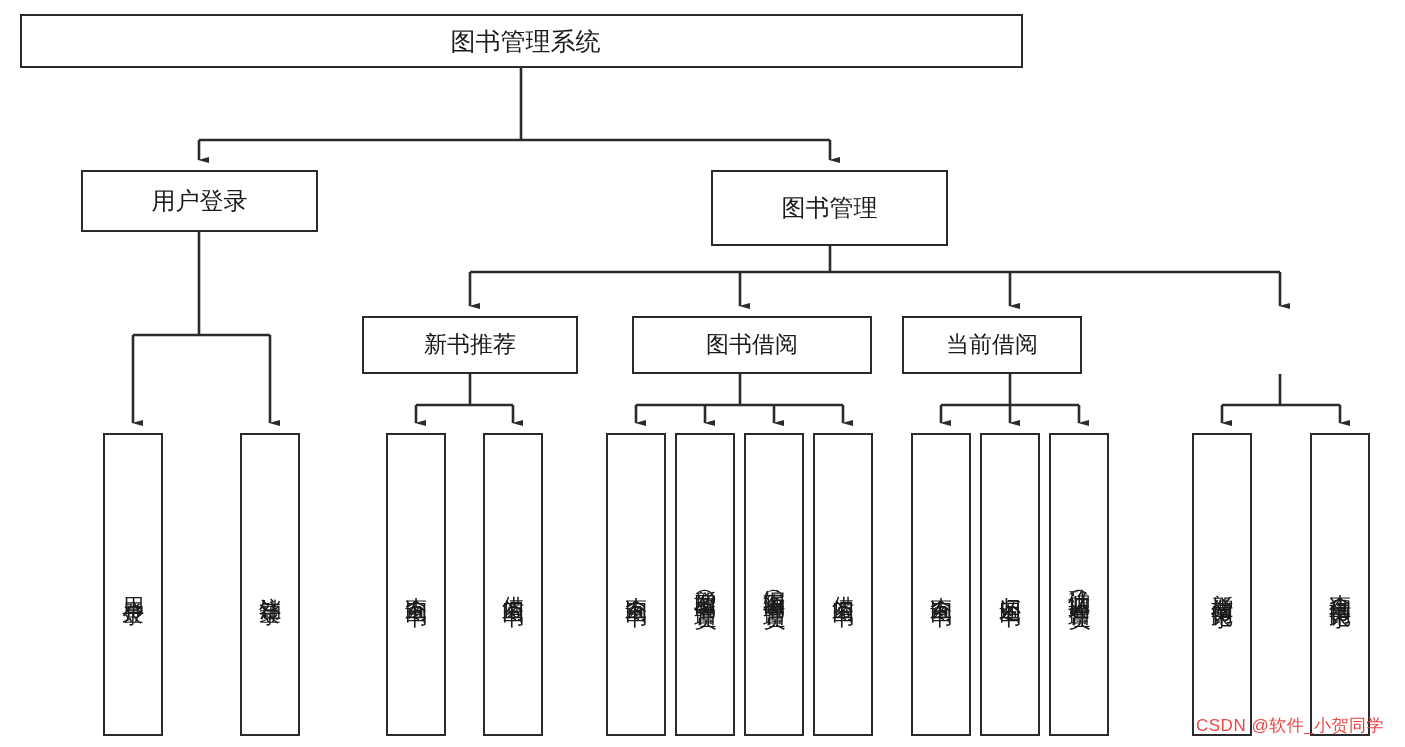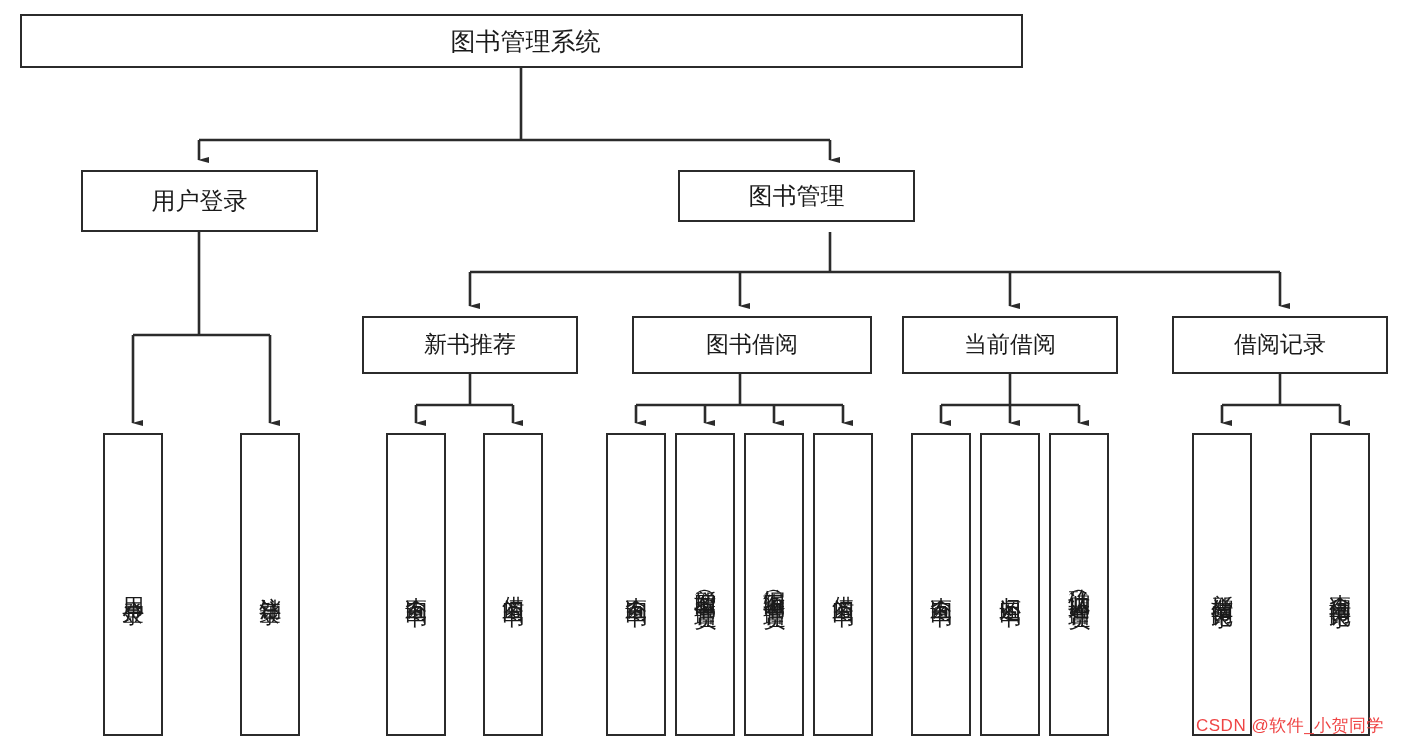--- a/index.html
+++ b/index.html
@@ -119,26 +119,25 @@
       <path d="M 1222 405 L 1340 405"></path>
       <path d="M 1222 405 L 1222 423" marker-end="url(#arrowhead)"></path>
       <path d="M 1340 405 L 1340 423" marker-end="url(#arrowhead)"></path>
 
     </g>
   </svg>
 
   <div class="node root" style="left:20px; top:14px; width:1003px; height:54px;padding-left:8px;">图书管理系统</div>
 
   <div class="node branch" style="left:81px; top:170px; width:237px; height:62px;">用户登录</div>
-  <div class="node branch" style="left:678px; top:170px; width:237px; height:52px;">图书管理</div>
+  <div class="node branch" style="left:711px; top:170px; width:237px; height:76px;">图书管理</div>
 
   <div class="node sub" style="left:362px; top:316px; width:216px; height:58px;">新书推荐</div>
   <div class="node sub" style="left:632px; top:316px; width:240px; height:58px;">图书借阅</div>
-  <div class="node sub" style="left:902px; top:316px; width:216px; height:58px;">当前借阅</div>
-  <div class="node sub" style="left:1172px; top:316px; width:216px; height:58px;">借阅记录</div>
+  <div class="node sub" style="left:902px; top:316px; width:180px; height:58px;">当前借阅</div>
 
   <div class="node leaf" style="left:103px; top:433px; width:60px; height:303px;">
     <span class="leaf-text">用户登录</span>
   </div>
   <div class="node leaf" style="left:240px; top:433px; width:60px; height:303px;">
     <span class="leaf-text">注销登录</span>
   </div>
 
   <div class="node leaf" style="left:386px; top:433px; width:60px; height:303px;">
     <span class="leaf-text">查询图书</span>

